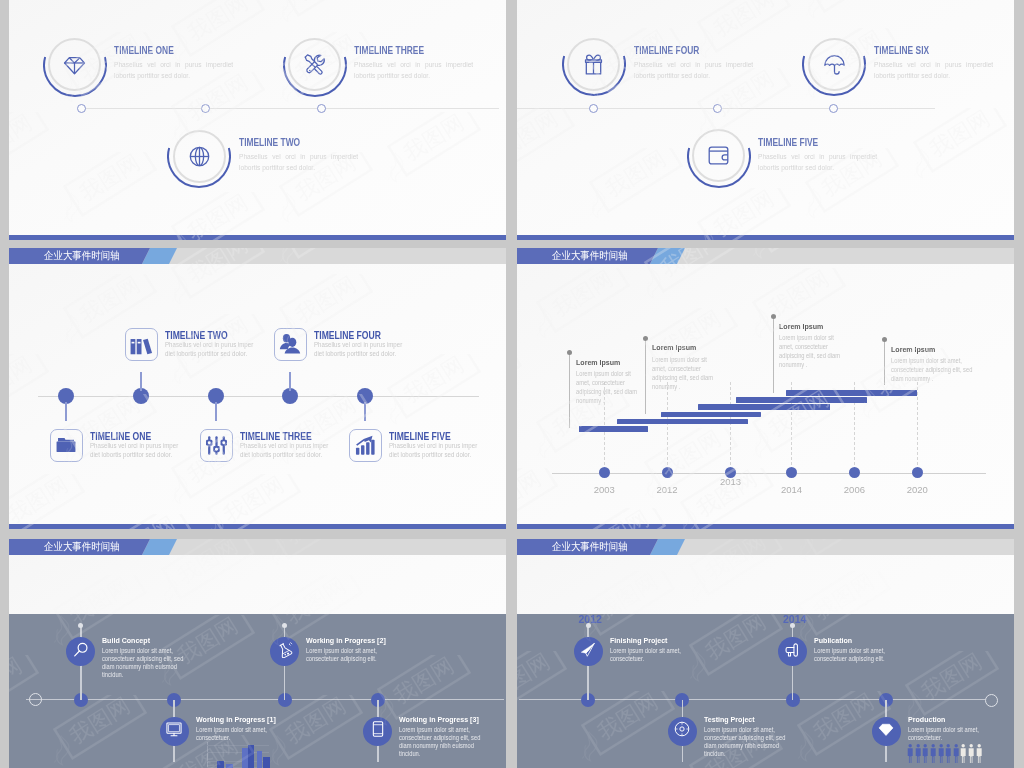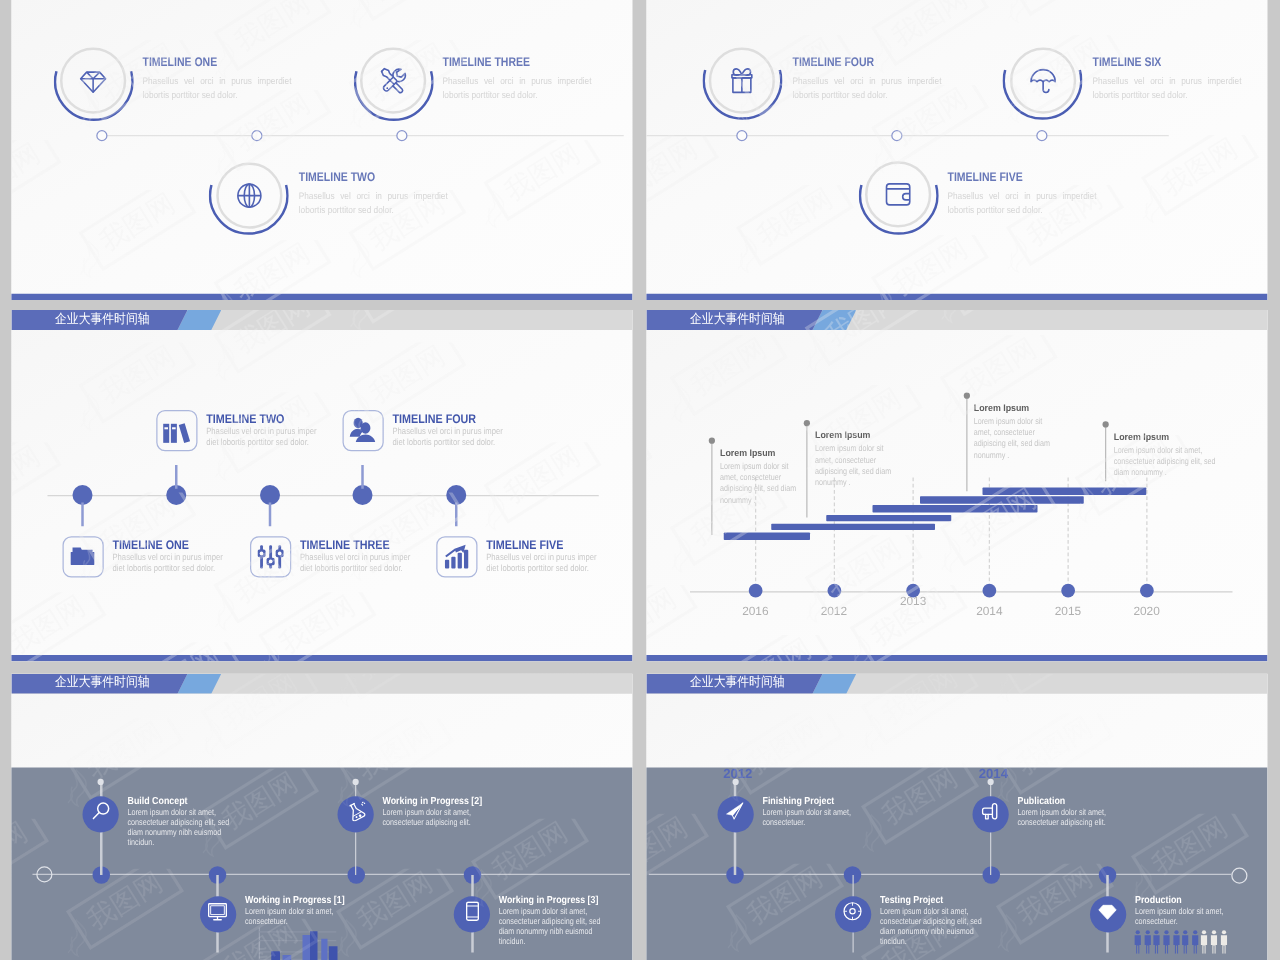--- a/index.html
+++ b/index.html
@@ -709,29 +709,29 @@
     <div class="hdr-txt">企业大事件时间轴</div>
   </div>
   <div class="g-axis" style="left:34.5px;top:224.5px;width:434px;"></div>
   <div class="g-gl" style="left:86.8px;top:134px;height:83px;"></div>
   <div class="g-gl" style="left:149.6px;top:134px;height:83px;"></div>
   <div class="g-gl" style="left:213.0px;top:134px;height:83px;"></div>
   <div class="g-gl" style="left:274.0px;top:134px;height:83px;"></div>
   <div class="g-gl" style="left:336.9px;top:134px;height:83px;"></div>
   <div class="g-gl" style="left:399.8px;top:134px;height:83px;"></div>
   <div class="g-dot" style="left:81.8px;top:219.0px;"></div>
-  <div class="g-year" style="left:67.3px;top:235.5px;">2016</div>
+  <div class="g-year" style="left:67.3px;top:235.5px;">2003</div>
   <div class="g-dot" style="left:144.6px;top:219.0px;"></div>
   <div class="g-year" style="left:130.1px;top:235.5px;">2012</div>
   <div class="g-dot" style="left:208.0px;top:219.0px;"></div>
   <div class="g-year" style="left:193.5px;top:228px;">2013</div>
   <div class="g-dot" style="left:269.0px;top:219.0px;"></div>
   <div class="g-year" style="left:254.5px;top:235.5px;">2014</div>
   <div class="g-dot" style="left:331.9px;top:219.0px;"></div>
-  <div class="g-year" style="left:317.4px;top:235.5px;">2015</div>
+  <div class="g-year" style="left:317.4px;top:235.5px;">2006</div>
   <div class="g-dot" style="left:394.8px;top:219.0px;"></div>
   <div class="g-year" style="left:380.3px;top:235.5px;">2020</div>
   <div class="g-bars">
         <div class="g-bar" style="left: 62.3px; width: 68.9px; top: 178px;"></div>
         <div class="g-bar" style="left: 99.8px; width: 131.5px; top: 170.8px;"></div>
         <div class="g-bar" style="left: 143.6px; width: 100.2px; top: 163.6px;"></div>
         <div class="g-bar" style="left: 181.2px; width: 131.5px; top: 156.4px;"></div>
         <div class="g-bar" style="left: 218.8px; width: 131.5px; top: 149.2px;"></div>
         <div class="g-bar" style="left: 268.8px; width: 131.5px; top: 142px;"></div>
         <div class="g-bar lite" style="left: 325.2px; top: 134.8px;"></div>

